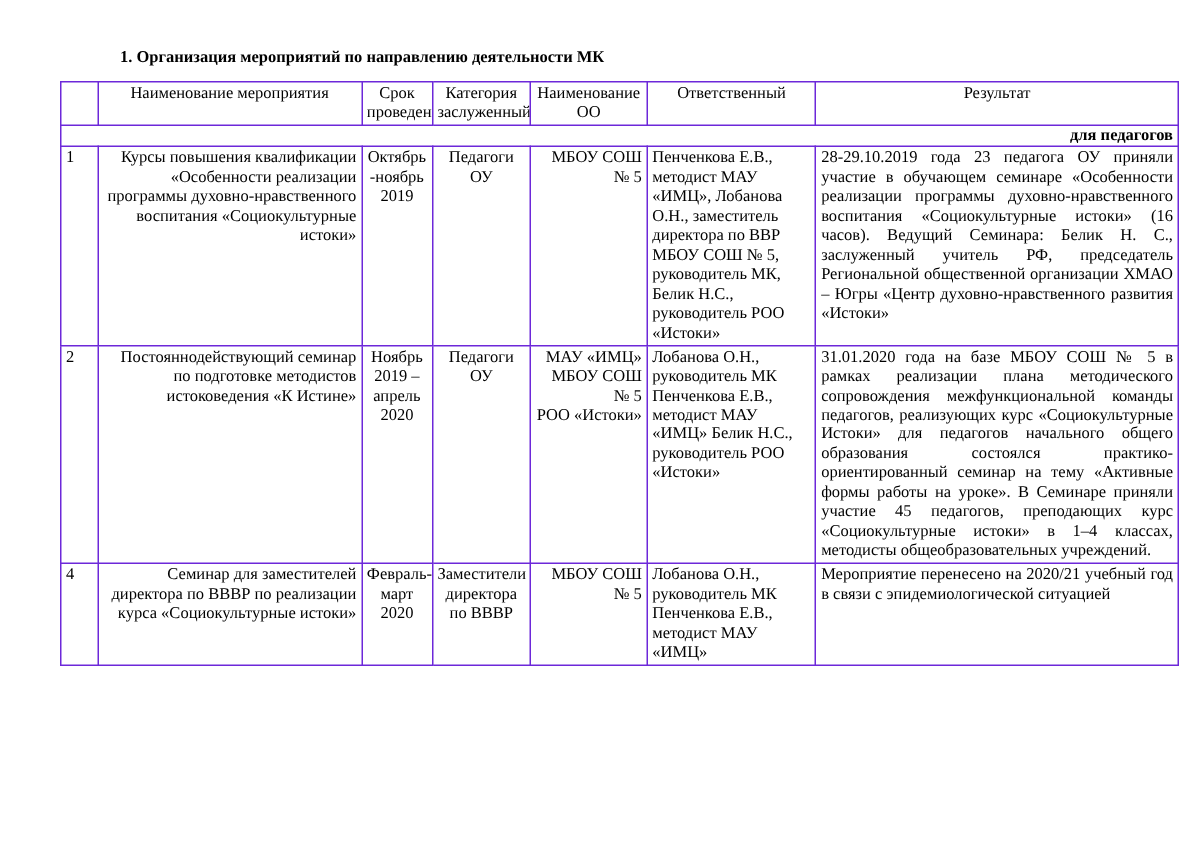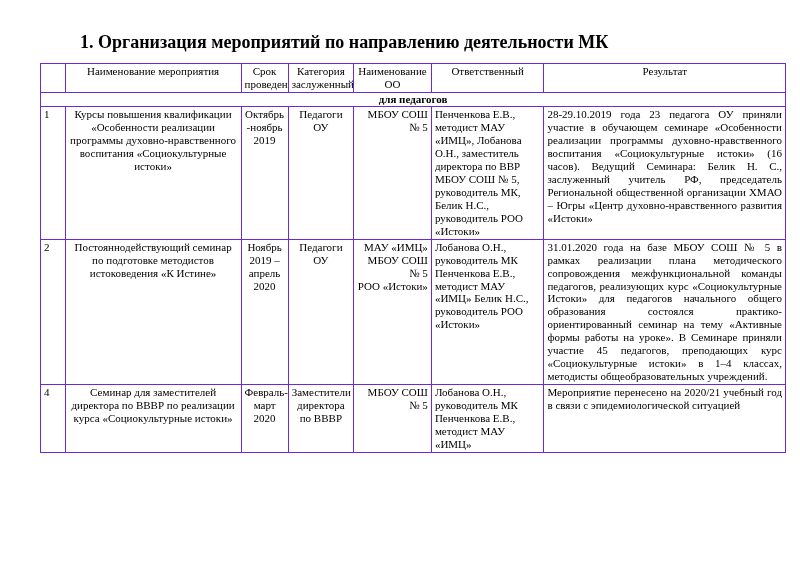--- a/index.html
+++ b/index.html
@@ -18,21 +18,21 @@
     overflow: hidden;
   }
   .doc-title {
     text-align: center;
     font-weight: bold;
     font-size: 12px;
     margin: 0 0 16px 0;
   }
   .section-heading {
     font-weight: bold;
-    font-size: 18px;
+    font-size: 11px;
     margin: 0 0 10px 40px;
   }
   table.events {
     border-collapse: collapse;
     width: 746px;
     table-layout: fixed;
     font-size: 11px;
     line-height: 1.18;
   }
   table.events td, table.events th {
@@ -44,29 +44,29 @@
   }
   th.col-head { text-align: center; vertical-align: top; }
   .col-num    { width: 24px; }
   .col-event  { width: 172px; }
   .col-period { width: 46px; }
   .col-cat    { width: 64px; }
   .col-oo     { width: 76px; }
   .col-resp   { width: 110px; }
   .col-result { width: 236px; }
   td.c-num    { text-align: left; }
-  td.c-event  { text-align: center; }
+  td.c-event  { text-align: right; }
   td.c-period { text-align: center; }
   td.c-cat    { text-align: center; }
   td.c-oo     { text-align: right; white-space: pre-line; }
   td.c-resp   { text-align: left; }
   td.c-result { text-align: justify; }
   tr.group-row td {
     font-weight: bold;
-    text-align: center;
+    text-align: right;
     padding: 0 3px;
   }
 </style>
 </head>
 <body>
 
 <div class="page">
 
 
   <p class="section-heading">1.  Организация мероприятий по направлению деятельности МК</p>

